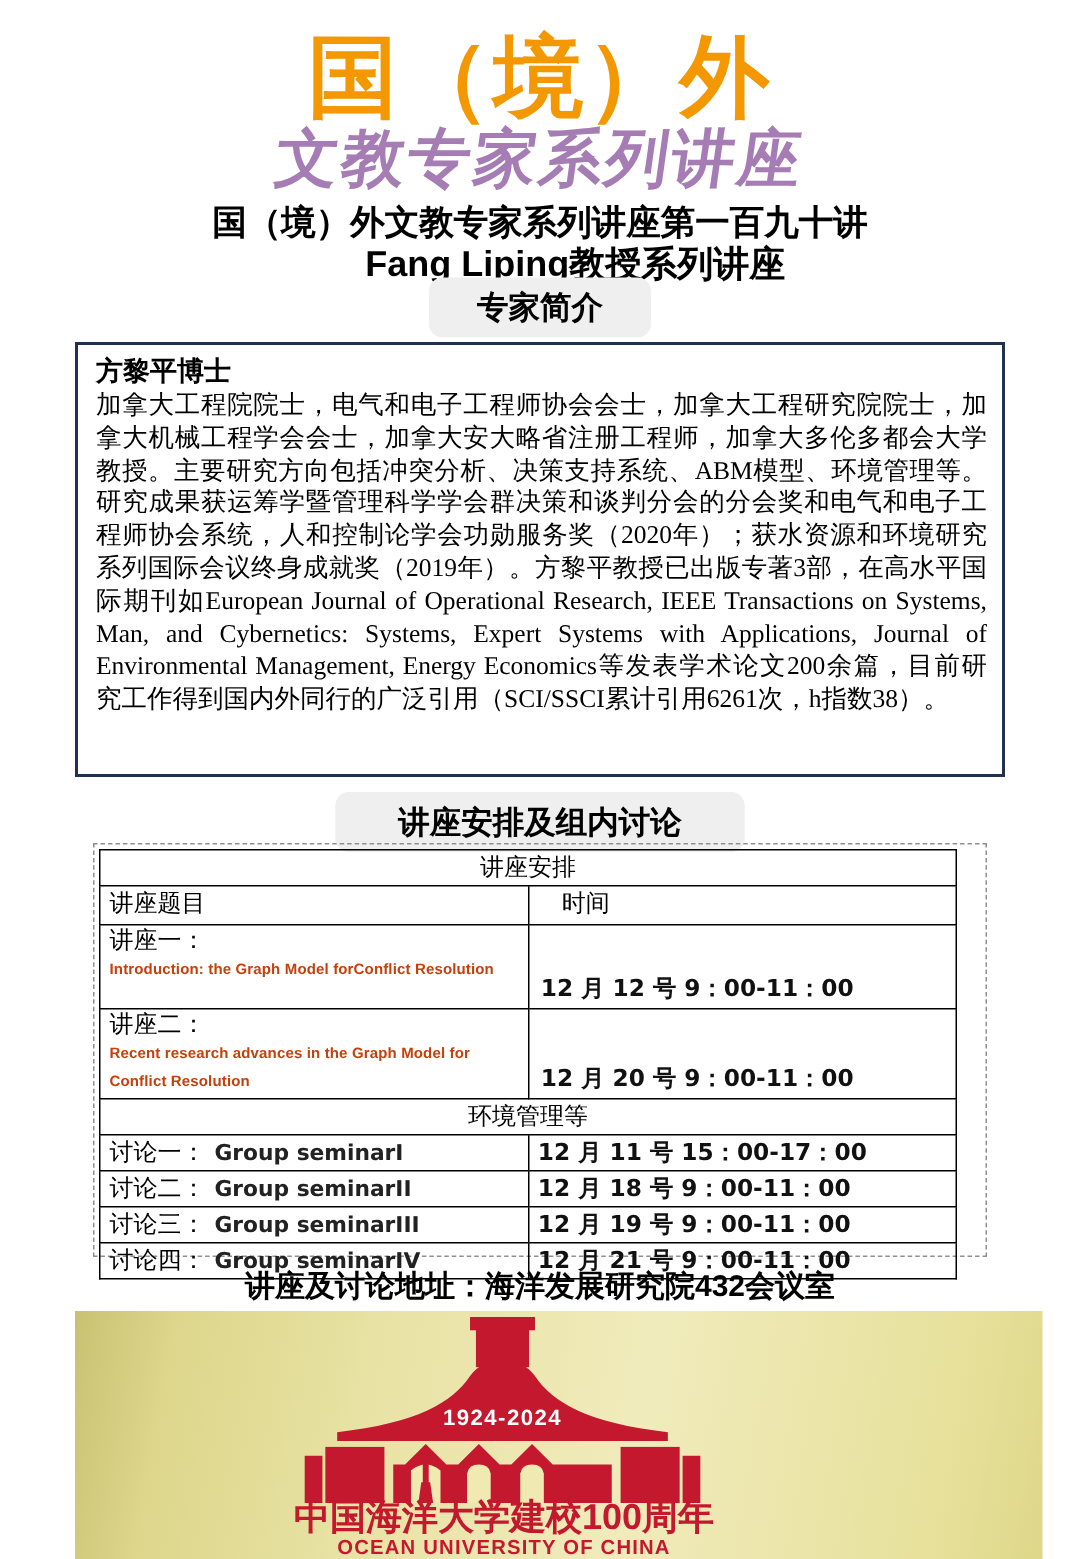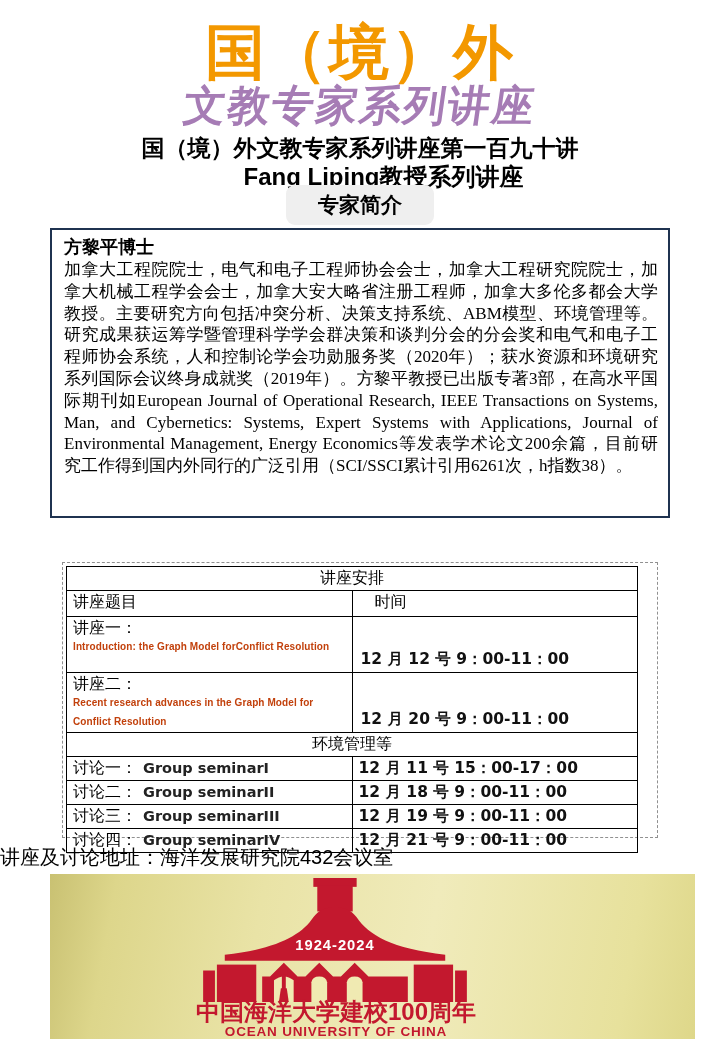--- a/index.html
+++ b/index.html
@@ -38,21 +38,21 @@
   .lec-label { font-size:16px; line-height:19px; }
   .lec-en { font-family:Liberation Sans, sans-serif; font-weight:bold; font-size:10px; line-height:19px; color:#c2410c; letter-spacing:0.1px; }
   .time-cell { position:relative; }
   .time-bottom { position:absolute; left:8px; bottom:2px; }
   .time-text { font-family:"DejaVu Sans","Liberation Sans",sans-serif; font-weight:600; font-size:15.5px; color:#111; white-space:nowrap; }
   .disc-row td { height:23px; vertical-align:middle; }
   .disc-label { font-size:16px; }
   .disc-en { font-family:"DejaVu Sans","Liberation Sans",sans-serif; font-weight:bold; font-size:14.5px; color:#222; margin-left:6px; }
 
   
-  .address-line { position:absolute; top:828px; left:0; width:100%; font-size:20px; font-weight:400; color:#000; }
+  .address-line { position:absolute; top:828px; left:0; width:100%; text-align:center; font-size:20px; font-weight:700; color:#000; }
 
   
   .banner { position:absolute; left:50px; top:858px; width:645px; height:177px;
             background:linear-gradient(100deg,#c9c172 0%,#ddd68b 10%,#e9e3a6 32%,#f0ebbb 58%,#e7e19c 88%,#ded789 100%); overflow:hidden; }
   .gate-svg { position:absolute; left:148px; top:4px; width:274px; height:124px; }
   .univ-zh { position:absolute; top:125px; left:86px; width:400px; text-align:center; font-size:24px; line-height:26px; font-weight:900; color:#c3182e; }
   .univ-en { position:absolute; top:151px; left:86px; width:400px; text-align:center; font-size:13.5px; line-height:13px; font-weight:700; color:#c3182e; letter-spacing:0.8px; }
   .univ-anniv { position:absolute; top:164px; left:86px; width:400px; text-align:center; font-size:13.5px; line-height:13px; font-weight:700; color:#c3182e; letter-spacing:0.8px; }
   .univ-anniv sup { font-size:9px; }
   .org-block { position:absolute; top:63px; right:4px; text-align:right; }
@@ -75,20 +75,21 @@
     <div class="speaker-line">Fang Liping教授系列讲座</div>
   </div>
 
   <div class="section-btn btn-expert">专家简介</div>
 
   <div class="bio-box">
     <div class="bio-name">方黎平博士</div>
     <div class="bio-text">加拿大工程院院士，电气和电子工程师协会会士，加拿大工程研究院院士，加拿大机械工程学会会士，加拿大安大略省注册工程师，加拿大多伦多都会大学教授。主要研究方向包括冲突分析、决策支持系统、ABM模型、环境管理等。研究成果获运筹学暨管理科学学会群决策和谈判分会的分会奖和电气和电子工程师协会系统，人和控制论学会功勋服务奖（2020年）；获水资源和环境研究系列国际会议终身成就奖（2019年）。方黎平教授已出版专著3部，在高水平国际期刊如European Journal of Operational Research, IEEE Transactions on Systems, Man, and Cybernetics: Systems, Expert Systems with Applications, Journal of Environmental Management, Energy Economics等发表学术论文200余篇，目前研究工作得到国内外同行的广泛引用（SCI/SSCI累计引用6261次，h指数38）。</div>
   </div>
 
+  <div class="section-btn btn-schedule">讲座安排及组内讨论</div>
 
   <div class="dashed-box">
     <table class="sched">
       <tbody>
           <tr class="row-span">
         <td colspan="2">讲座安排</td>
       </tr>
       <tr class="row-cols">
         <td class="col-title">讲座题目</td>
         <td class="col-time time-head">时间</td>

